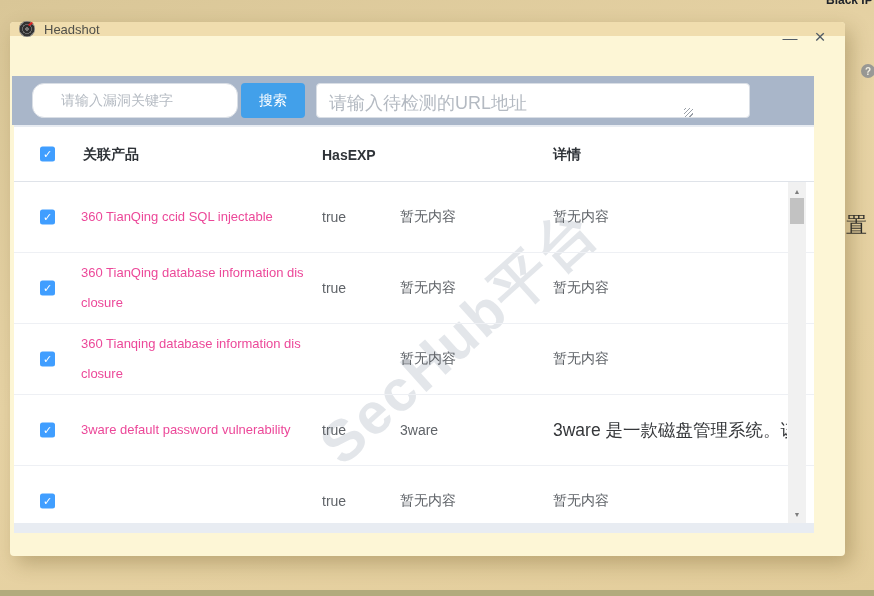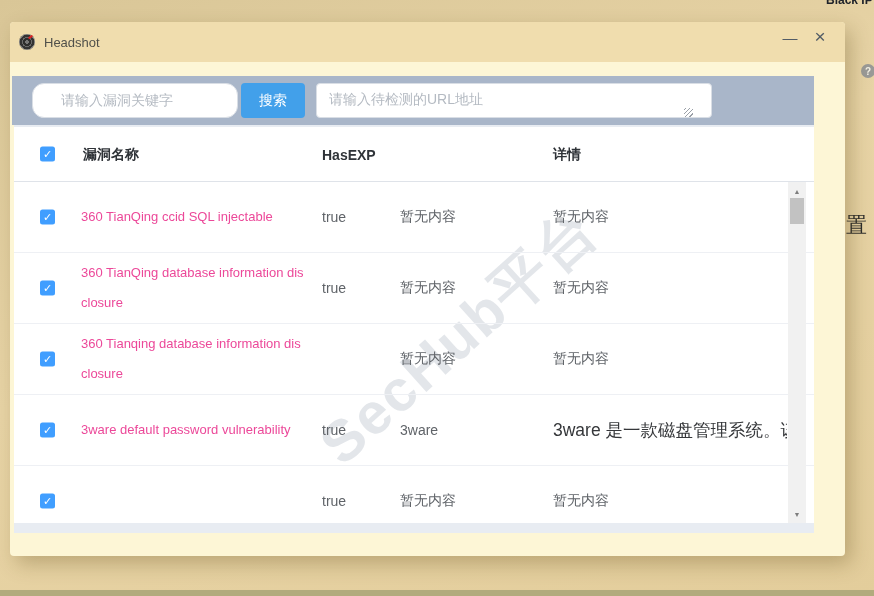--- a/index.html
+++ b/index.html
@@ -27,21 +27,21 @@
     position:absolute; left:0; bottom:0; width:874px; height:6px; background:#b2ab7d;
   }
 
   
   .window{
     position:absolute; left:10px; top:22px; width:835px; height:534px;
     background:#fdf6d6; border-radius:4px;
     box-shadow:6px 8px 20px rgba(90,70,20,.30);
   }
   .titlebar{
-    position:absolute; left:0; top:0; width:100%; height:40px;
+    position:absolute; left:0; top:0; width:100%; height:14px;
     background:#f0ddae; border-radius:4px 4px 0 0;
     display:flex; align-items:center; padding-left:9px;
   }
   .app-icon{ width:16px; height:16px; border-radius:50%;
     background:radial-gradient(circle at 50% 50%, #777 0 2px, #2e2e2e 2px 4px, #6a6a6a 4px 5px, #333 5px 7px, #787878 7px 8px, #2b2b2b 8px);
     position:relative; flex:0 0 auto;
   }
   .app-icon::after{ content:""; position:absolute; left:9px; top:2px; width:5px; height:2px;
     background:#d22; transform:rotate(-35deg); border-radius:1px; }
   .titlebar-title{ margin-left:9px; font-size:13px; color:#50504a; }
@@ -61,23 +61,23 @@
     font-size:14px; padding:0 28px; color:#333; outline:none;
     font-family:Liberation Mono, monospace;
   }
   .kw-input::placeholder, .url-input::placeholder{ color:#b4bac2; }
   .btn-search{
     position:absolute; left:229px; top:7px; width:64px; height:35px;
     background:#42a0ea; color:#fff; border:none; border-radius:4px;
     font-size:14px; font-family:"Liberation Sans", sans-serif;
   }
   .url-input{
-    position:absolute; left:304px; top:7px; width:396px; height:35px;
+    position:absolute; left:304px; top:7px; width:434px; height:35px;
     border:1px solid #d9dee5; border-radius:4px; background:#fff;
-    font-size:14px; padding:7px 12px; color:#333; outline:none; resize:none;
+    font-size:18px; padding:7px 12px; color:#333; outline:none; resize:none;
     font-family:"Liberation Sans", sans-serif; overflow:hidden;
   }
   .resize-grip{
     position:absolute; left:672px; top:32px; width:9px; height:9px;
     background:repeating-linear-gradient(-45deg, transparent 0 2px, #9aa0a8 2px 3px);
     pointer-events:none;
   }
   .btn-scan{
     position:absolute; left:687px; top:6px; width:70px; height:38px;
     background:#f56c6c; color:#fff; border:none; border-radius:6px;
@@ -160,21 +160,21 @@
     <div class="resize-grip"></div>
   </div>
 
   <div class="table-wrap">
     <div class="table">
 
       <div class="watermark">SecHub平台</div>
 
       <div class="thead">
         <span class="checkbox cb-pos">✓</span>
-        <div class="th th-name">漏洞名称</div>
+        <div class="th th-name">关联产品</div>
         <div class="th th-exp">HasEXP</div>
         <div class="th th-detail">详情</div>
       </div>
 
       <div class="tbody">
 
         <div class="row">
           <span class="checkbox cb-pos">✓</span>
           <div class="cell c-name">360 TianQing ccid SQL injectable</div>
           <div class="cell c-exp">true</div>

